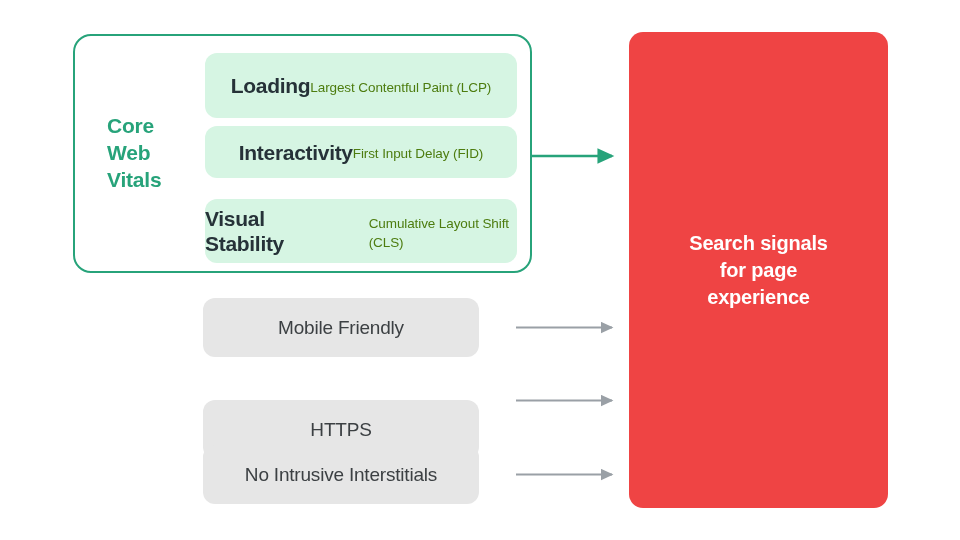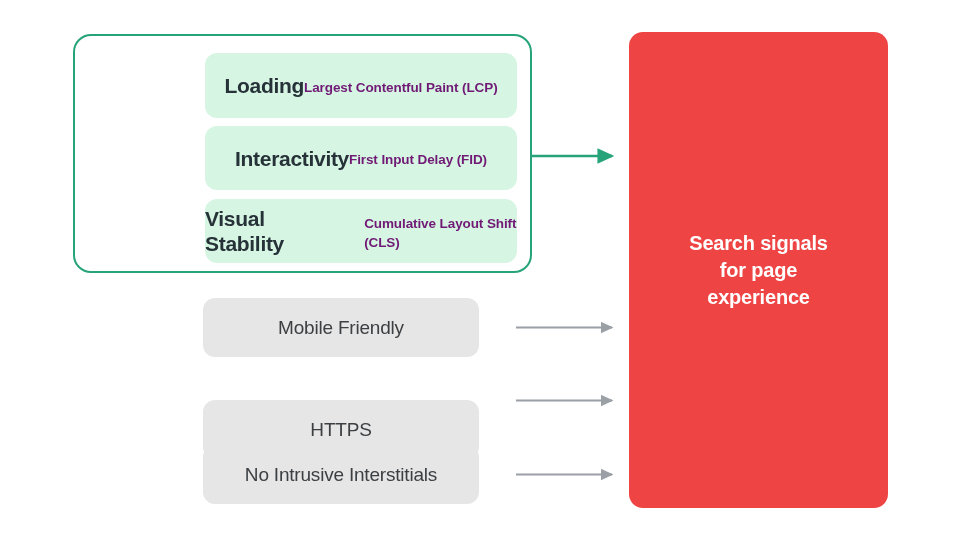--- a/index.html
+++ b/index.html
@@ -53,33 +53,33 @@
     width: 312px;
     background: #d6f5e3;
     border-radius: 12px;
     box-sizing: border-box;
     display: flex;
     flex-direction: row;
     align-items: center;
     justify-content: center;
   }
   .pill-1 { top: 51px;  height: 65px; }
-  .pill-2 { top: 124px; height: 64px; }
+  .pill-2 { top: 124px; height: 52px; }
   .pill-3 { top: 197px; height: 64px; }
   .pill-title {
     color: #263238;
     font-size: 21px;
     font-weight: bold;
     letter-spacing: -0.3px;
     line-height: 25px;
   }
   .pill-sub {
-    color: #701a75;
+    color: #4d7c0f;
     font-size: 13.5px;
-    font-weight: bold;
+    font-weight: normal;
     line-height: 19px;
     margin-top: 3px;
     letter-spacing: -0.1px;
   }
 
   
   .gray-box {
     position: absolute;
     left: 203px;
     width: 276px;
@@ -132,20 +132,23 @@
     height: 540px;
     pointer-events: none;
   }
 </style>
 </head>
 <body>
 
 <div id="canvas">
 
   <div class="cwv-container">
+    <div class="cwv-label" style="left: 32px; top: 76px; white-space: pre-line;">Core
+Web
+Vitals</div>
 
     <div class="pill pill-1" style="left:130px; top:17px;">
       <div class="pill-title">Loading</div>
       <div class="pill-sub">Largest Contentful Paint (LCP)</div>
     </div>
 
     <div class="pill pill-2" style="left:130px; top:90px;">
       <div class="pill-title">Interactivity</div>
       <div class="pill-sub">First Input Delay (FID)</div>
     </div>

